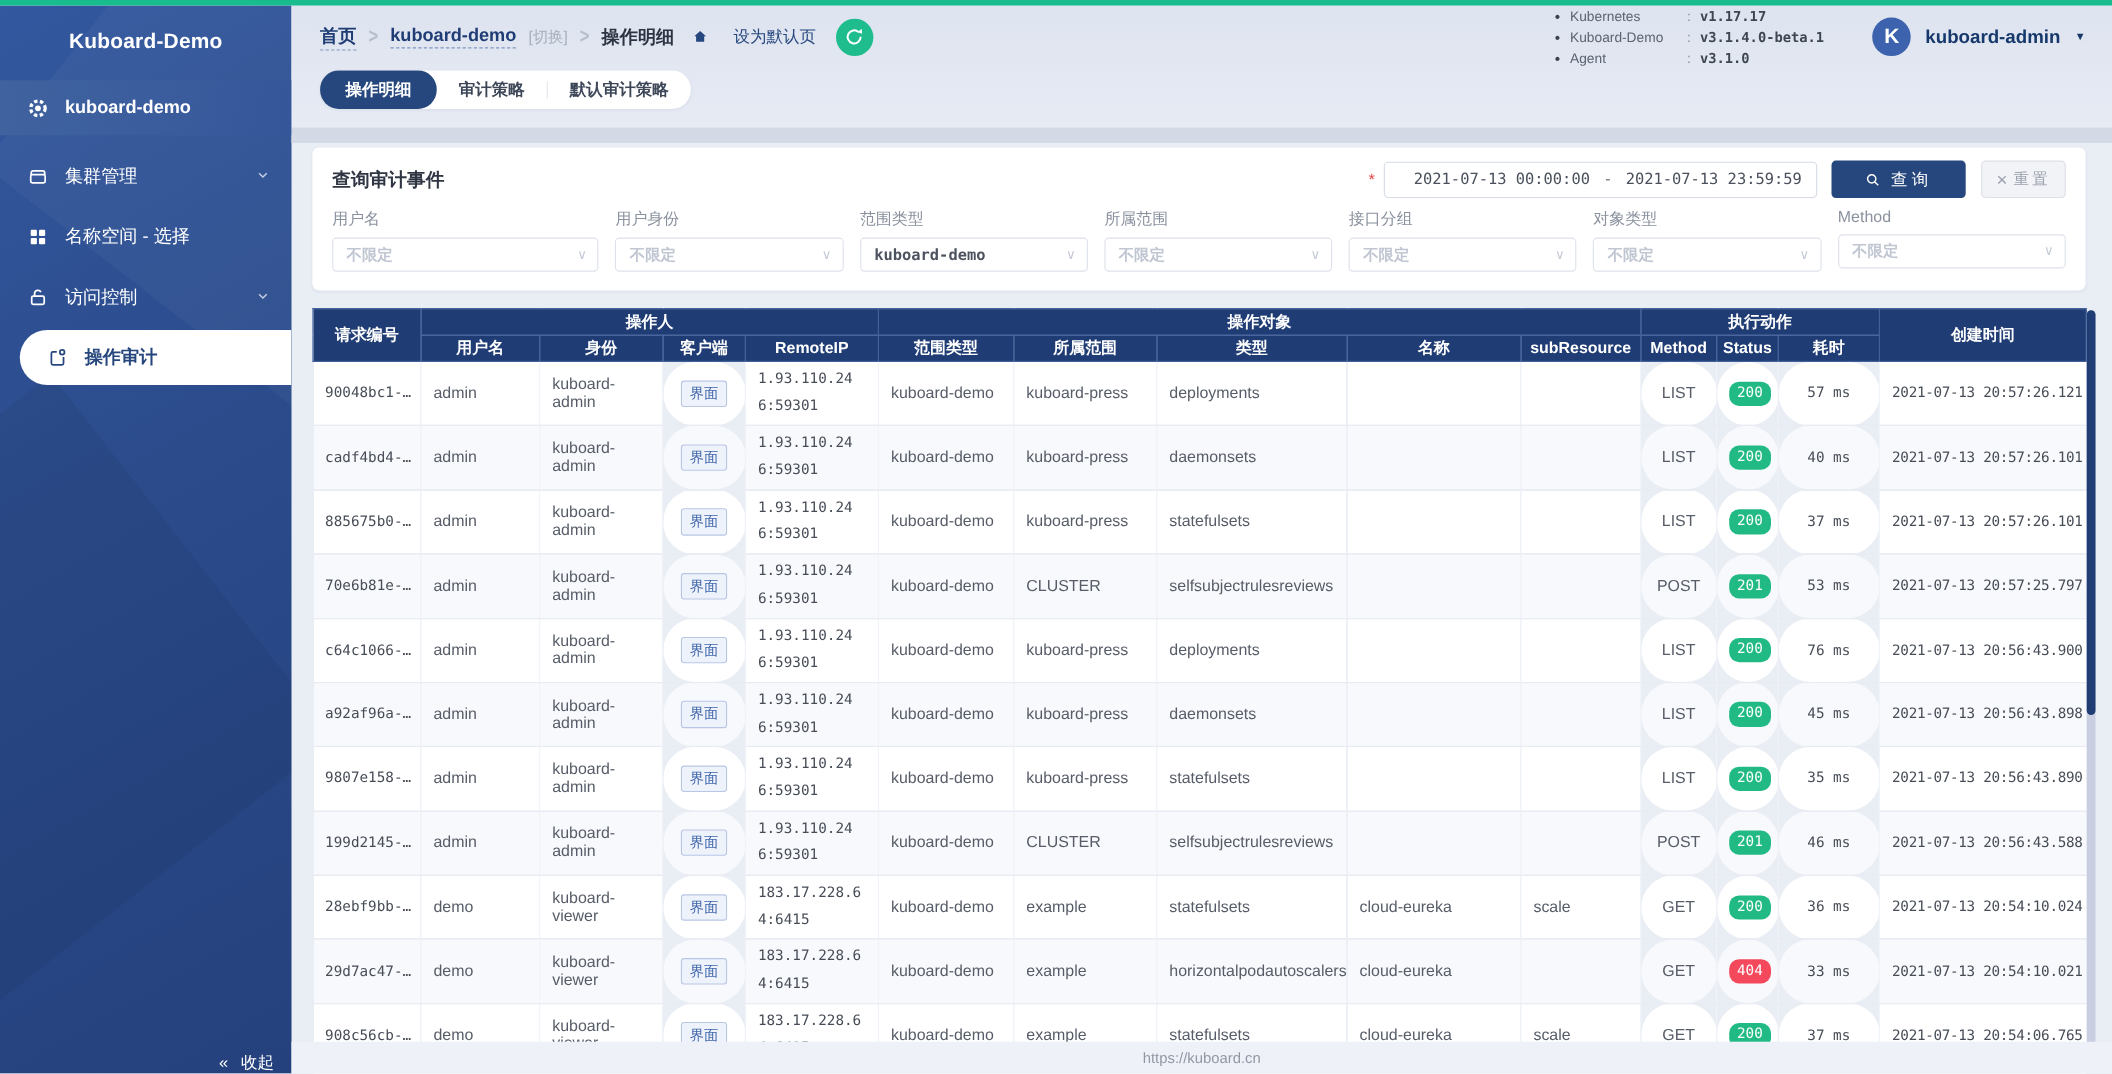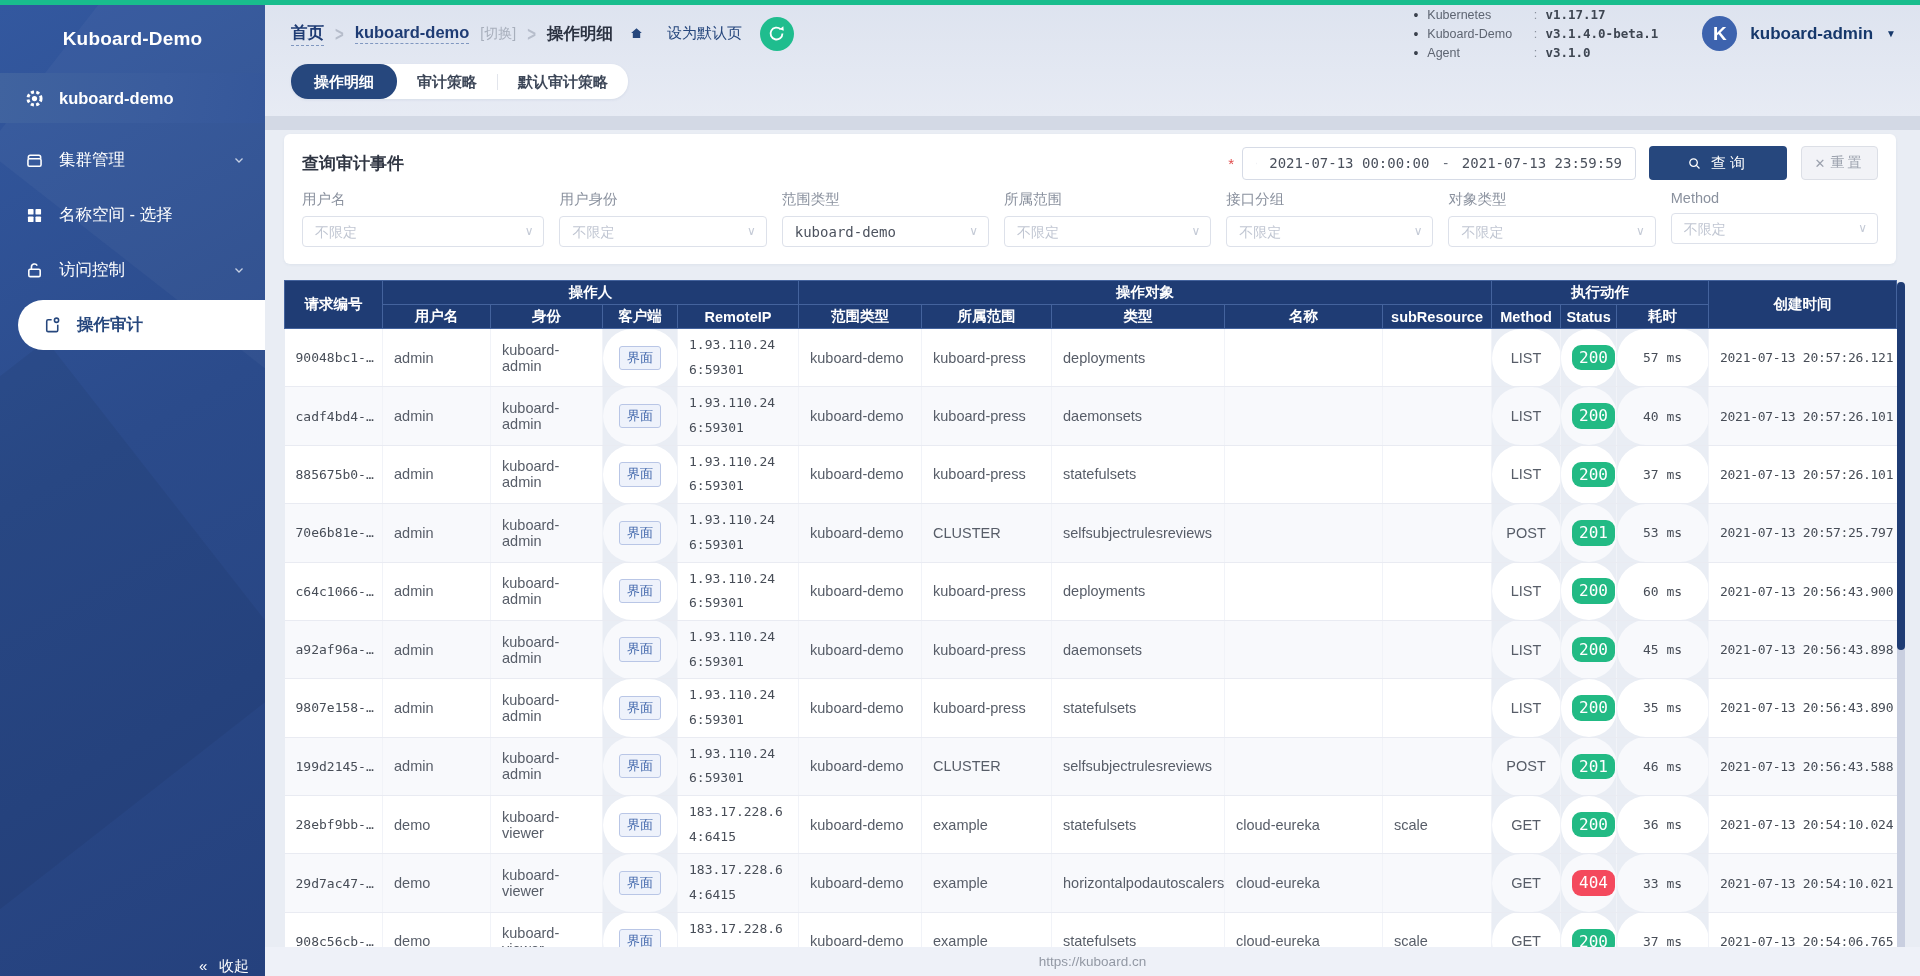--- a/index.html
+++ b/index.html
@@ -80,35 +80,35 @@
   .card { width:1612px; background:#fff; border-radius:6px; padding:11px 18px 17px;
     box-shadow:0 1px 3px rgba(40,60,110,.06); }
   .card-top { display:flex; align-items:center; height:36px; }
   .qtitle { font-size:17px; font-weight:bold; color:#2f3542; }
   .card-top-right { margin-left:auto; display:flex; align-items:center; }
   .reqstar { color:#e04b4b; font-size:15px; margin-right:8px; }
   .daterange { width:394px; height:33px; border:1px solid #d6dbe6; border-radius:4px; background:#fff;
     display:flex; align-items:center; gap:12px; padding:0 13px; cursor:pointer;
     font-family:"DejaVu Sans Mono",monospace; font-size:14px; color:#4a505c; white-space:nowrap; }
   .daterange .dsep { color:#6a707c; }
-  .btn-query { width:138px; height:34px; margin-left:13px; background:#26477d; color:#fff; border:none;
+  .btn-query { width:122px; height:34px; margin-left:13px; background:#26477d; color:#fff; border:none;
     border-radius:4px; font-size:15px; font-weight:500; display:flex; align-items:center;
     justify-content:center; gap:9px; cursor:pointer; letter-spacing:4px; }
   .btn-reset { width:77px; height:34px; margin-left:14px; background:#f2f3f7; color:#9ba1ad;
     border:1px solid #dcdfe6; border-radius:4px; font-size:14px; display:flex; align-items:center;
     justify-content:center; gap:5px; cursor:pointer; letter-spacing:3px; }
   .btn-reset .x { font-size:13px; letter-spacing:0; }
 
   .filters { display:flex; gap:15px; margin-top:9px; }
   .filter { flex:1; min-width:0; }
   .filter:first-child { flex:1.17; }
   .flabel { font-size:14.5px; color:#8a919e; margin-bottom:7px; }
   .fselect { position:relative; height:31px; border:1px solid #dde1ea; border-radius:4px; background:#fff; }
   .fselect input { border:none; outline:none; background:transparent; width:100%; height:29px;
-    padding:0 28px 0 12px; font-size:14px; font-family:"DejaVu Sans Mono",monospace; color:#4c525e; }
+    padding:0 28px 0 12px; font-size:14px; font-family:"DejaVu Sans Mono",monospace; color:#4c525e;font-weight:bold; }
   .fselect input::placeholder { color:#c0c6d2; font-family:"Liberation Sans",sans-serif; }
   .fselect .schev { position:absolute; right:10px; top:7px; color:#c4cad6; font-size:12px; pointer-events:none; }
   .fselect .schev::before { content:"\2228"; }
 
   
   .tablewrap { margin-top:16px; position:relative; width:1612px; }
   table { border-collapse:collapse; width:1612px; table-layout:fixed; }
   thead th { background:#1f3c74; color:#fff; font-size:14.5px; font-weight:bold; height:24px;
     border:1px solid #44639d; text-align:center; padding:1px 4px; }
   tbody tr { background:#fff; }
@@ -117,21 +117,21 @@
     border-bottom:1px solid #e9ebf2; border-right:1px solid #f1f3f8; vertical-align:middle;
     overflow:hidden; }
   tbody td:last-child { border-right:none; }
   td.mono { font-family:"DejaVu Sans Mono",monospace; font-size:13px; color:#474d57; }
   td.ip { word-break:break-all; line-height:1.9; }
   td.time { white-space:nowrap; letter-spacing:-0.3px; }
   td.center { text-align:center;border-radius:29px; }
   .tag { display:inline-block; border:1px solid #b9c6e6; background:#eef2fb; color:#4066ab;
     font-size:13px; padding:2px 7px; border-radius:3px; line-height:1.4; }
   .badge { display:inline-block; min-width:34px; padding:4px 7px; border-radius:9px; color:#fff;
-    font-family:"DejaVu Sans Mono",monospace; font-size:16px; text-align:center; line-height:1.1; }
+    font-family:"DejaVu Sans Mono",monospace; font-size:13px; text-align:center; line-height:1.1; }
   .badge.ok { background:#22ba84; }
   .badge.err { background:#f4495d; }
   .partial-row { width:1612px; height:14px; background:#fff; }
   .vscroll { position:absolute; top:2px; right:-9px; width:8px; height:688px; background:#c9cfe0; border-radius:4px; }
   .vscroll .thumb { position:absolute; top:0; left:0; width:8px; height:368px; background:#1f3c74; border-radius:4px; cursor:grab; }
 
   
   .footer { position:absolute; left:0; right:0; bottom:0; height:29px; background:#eef1f8;
     text-align:center; line-height:29px; font-size:13.5px; color:#9298a4; }
 </style>
@@ -444,21 +444,21 @@
               <td>kuboard-admin</td>
               <td class="center"><span class="tag">界面</span></td>
               <td class="mono ip">1.93.110.246:59301</td>
               <td>kuboard-demo</td>
               <td>kuboard-press</td>
               <td>deployments</td>
               <td></td>
               <td></td>
               <td class="center">LIST</td>
               <td class="center"><span class="badge ok">200</span></td>
-              <td class="center mono">60 ms</td>
+              <td class="center mono">76 ms</td>
               <td class="mono time">2021-07-13 20:56:43.900</td>
             </tr>
 
             <tr>
               <td class="mono">a92af96a-…</td>
               <td>admin</td>
               <td>kuboard-admin</td>
               <td class="center"><span class="tag">界面</span></td>
               <td class="mono ip">1.93.110.246:59301</td>
               <td>kuboard-demo</td>

